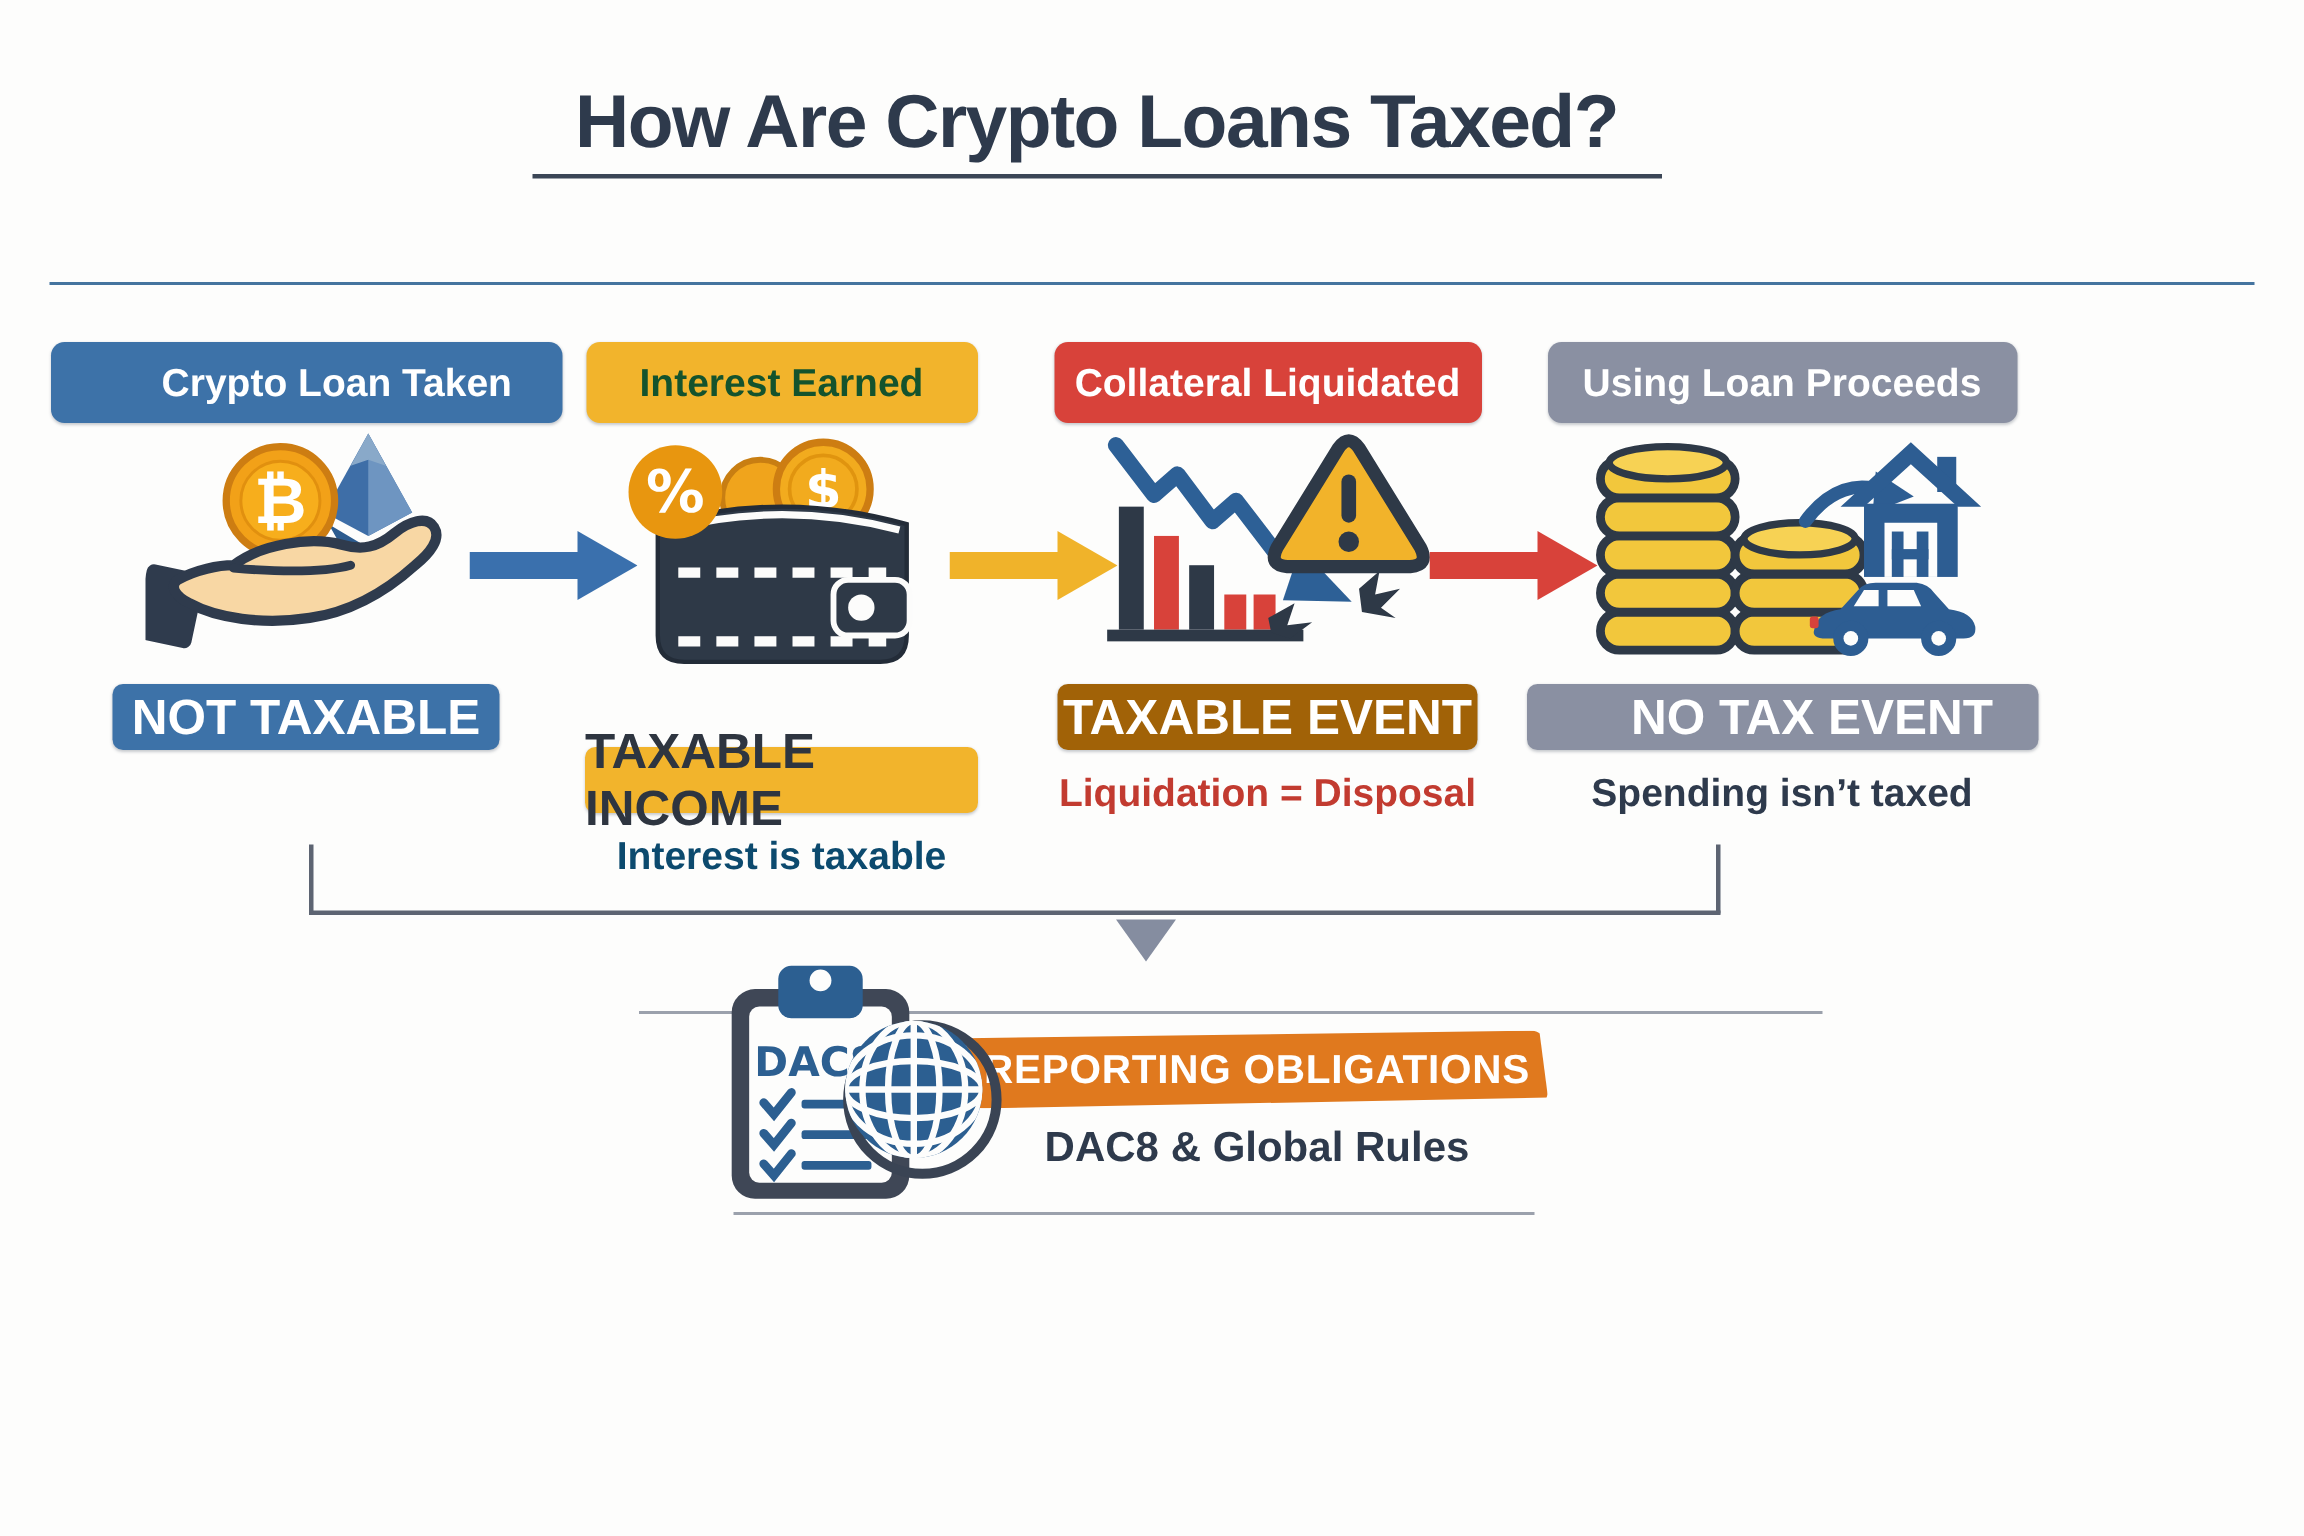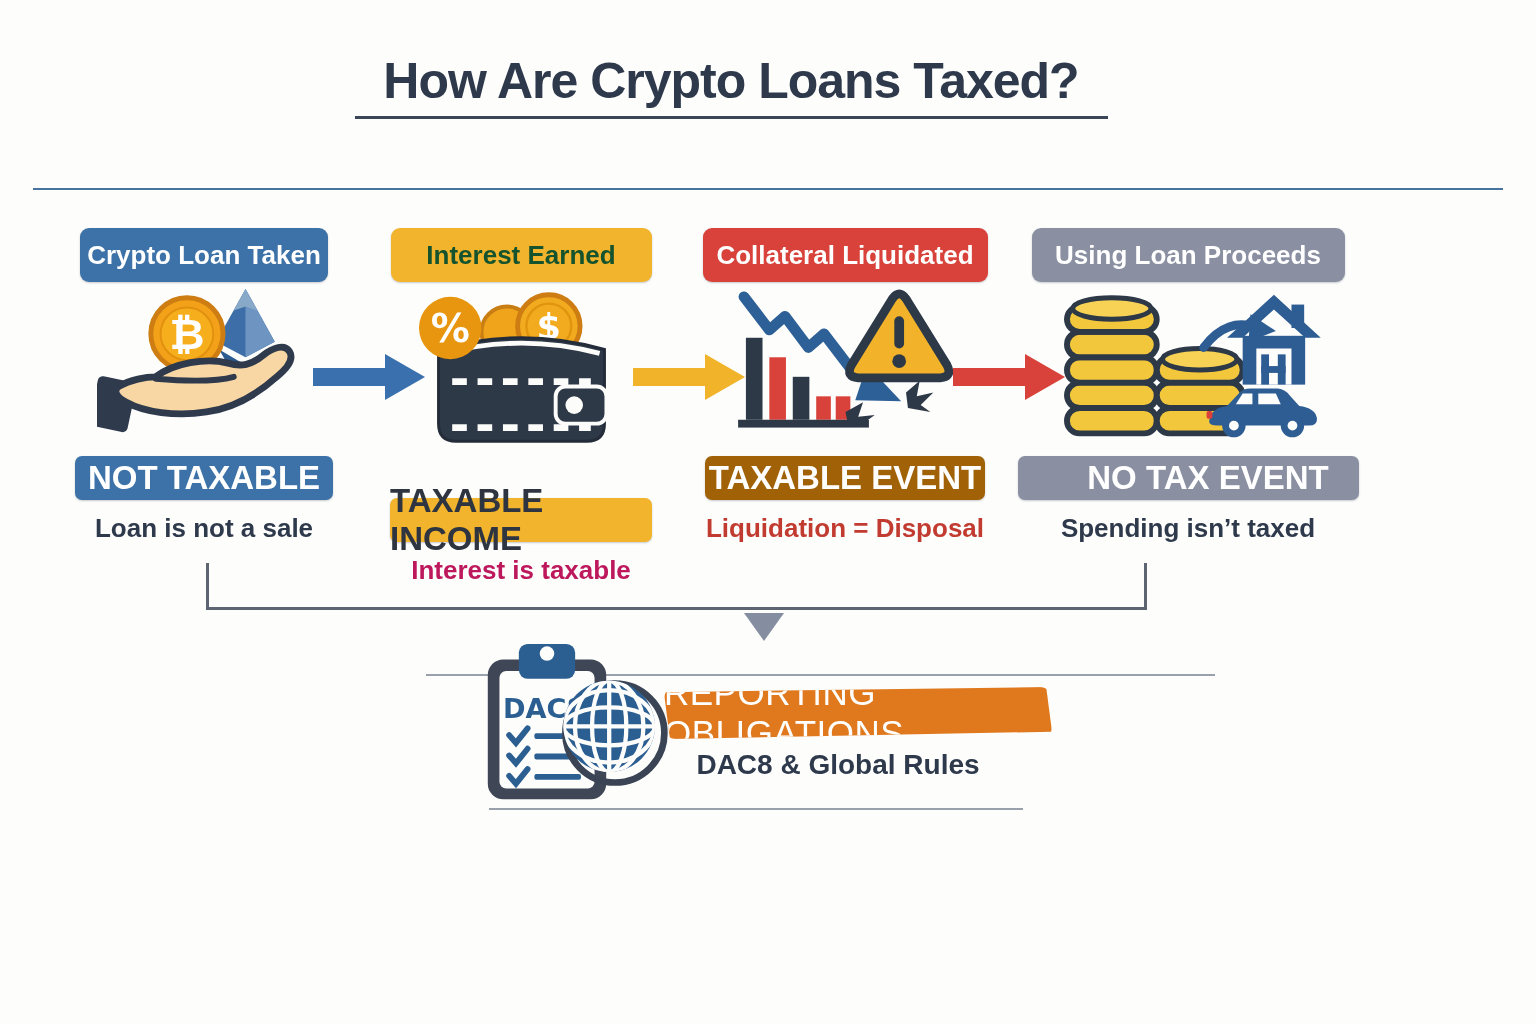--- a/index.html
+++ b/index.html
@@ -28,21 +28,21 @@
   .badge{
     height:44px; border-radius:7px; display:flex; align-items:center; justify-content:center;
     font-size:33px; font-weight:bold; box-shadow:0 1px 2px rgba(40,50,70,.25);
   }
   .caption{ margin-top:13px; font-size:26px; font-weight:600; text-align:center; }
 
   #col1{ left:62px;  width:284px; }
   #col2{ left:380px; width:282px; }
   #col3{ left:694px; width:302px; }
   #col4{ left:1022px;width:332px; }
-  #col1 .hdr{width:248px;} #col1 .badge{width:258px;}
+  #col1 .hdr{width:300px;padding-left:41px;} #col1 .badge{width:258px;}
   #col2 .hdr{width:261px;} #col2 .badge{width:262px;margin-top:42px;}
   #col3 .hdr{width:285px;} #col3 .badge{width:280px;}
   #col4 .hdr{width:313px;} #col4 .badge{width:301px;padding-left:40px;}
 
   
   .flow-arrow{ top:354px; }
   #flow-arrow-1{ left:313px; }
   #flow-arrow-2{ left:633px; }
   #flow-arrow-3{ left:953px; }
 
@@ -56,23 +56,23 @@
     border-left:20px solid transparent; border-right:20px solid transparent;
     border-top:28px solid #858da0;
   }
 
   
   #summary-topline{ left:426px; top:674px; width:789px; height:2px; background:#9ba1ac; z-index:0; }
   #summary-bottomline{ left:489px; top:808px; width:534px; height:2px; background:#9ba1ac; z-index:0; }
   #clipboard{ left:480px; top:640px; z-index:2; }
   #globe{ left:554px; top:668px; z-index:3; }
   #reporting-banner{
-    left:664px; top:687px; width:388px; height:52px; z-index:1;
+    left:644px; top:687px; width:388px; height:52px; z-index:1;
     border-radius:12px; display:flex; align-items:center; justify-content:center;
-    font-size:35px; font-weight:normal; letter-spacing:.5px;
+    font-size:27px; font-weight:bold; letter-spacing:.5px;
     clip-path:polygon(0% 10%, 98.5% 0%, 100% 86%, 1.5% 100%);
   }
   #summary-caption{ left:644px; top:749px; width:388px; text-align:center; font-size:28px; font-weight:600; z-index:1; }
 
   svg text{ font-family:"DejaVu Sans","Liberation Sans",sans-serif; }
 </style>
 </head>
 <body>
 
 <div id="stage">
@@ -102,21 +102,20 @@
         <g>
           <rect x="-4" y="94" width="40" height="52" rx="5" fill="#2f3b4d" transform="rotate(12 16 120)"></rect>
           <path d="M22,102 C34,95 50,92 60,92 C78,78 112,72 134,78 C148,82 158,80 170,70
                    C180,62 192,58 197,66 C202,74 194,84 184,92 C164,110 140,124 112,128
                    C80,133 48,128 30,118 C20,113 16,106 22,102 Z" fill="#f8d7a4" stroke="#2f3b4d" stroke-width="7" stroke-linejoin="round"></path>
           <path d="M60,94 C84,96 118,98 140,92" fill="none" stroke="#2f3b4d" stroke-width="6" stroke-linecap="round"></path>
         </g>
       </svg>
     </div>
     <div class="badge" style="background: rgb(61, 114, 168); color: rgb(255, 255, 255);">NOT TAXABLE</div>
-    <div class="caption" style="color: rgb(46, 58, 76);">Loan is not a sale</div>
   </div>
 
   <div id="col2" class="abs col">
     <div class="hdr" style="background: rgb(242, 180, 44); color: #14532d;">Interest Earned</div>
     <div class="icon-zone">
       <svg width="225" height="164" viewBox="0 0 230 168">
 
         <g>
           <circle cx="100" cy="46" r="26" fill="#f0a41c" stroke="#c87e12" stroke-width="4"></circle>
           <circle cx="143" cy="40" r="32" fill="#f2ab1e" stroke="#cd7d12" stroke-width="5"></circle>
@@ -133,21 +132,21 @@
           <circle cx="169" cy="121" r="9" fill="#fcfcfb"></circle>
         </g>
 
         <g>
           <circle cx="42" cy="42" r="32" fill="#e8960f"></circle>
           <text x="42" y="56" text-anchor="middle" font-size="40" font-weight="bold" fill="#ffffff">%</text>
         </g>
       </svg>
     </div>
     <div class="badge" style="background: rgb(242, 180, 44); color: rgb(46, 53, 64);">TAXABLE INCOME</div>
-    <div class="caption" style="color: #be185d;">Interest is taxable</div>
+    <div class="caption" style="color: #0c4a6e;">Interest is taxable</div>
   </div>
 
   <div id="col3" class="abs col">
     <div class="hdr" style="background: rgb(216, 66, 58); color: rgb(255, 255, 255);">Collateral Liquidated</div>
     <div class="icon-zone">
       <svg width="230" height="164" viewBox="0 0 235 168">
 
         <g>
           <rect x="16" y="52" width="17" height="84" fill="#2e3947"></rect>
           <rect x="40" y="72" width="17" height="64" fill="#d8423a"></rect>

